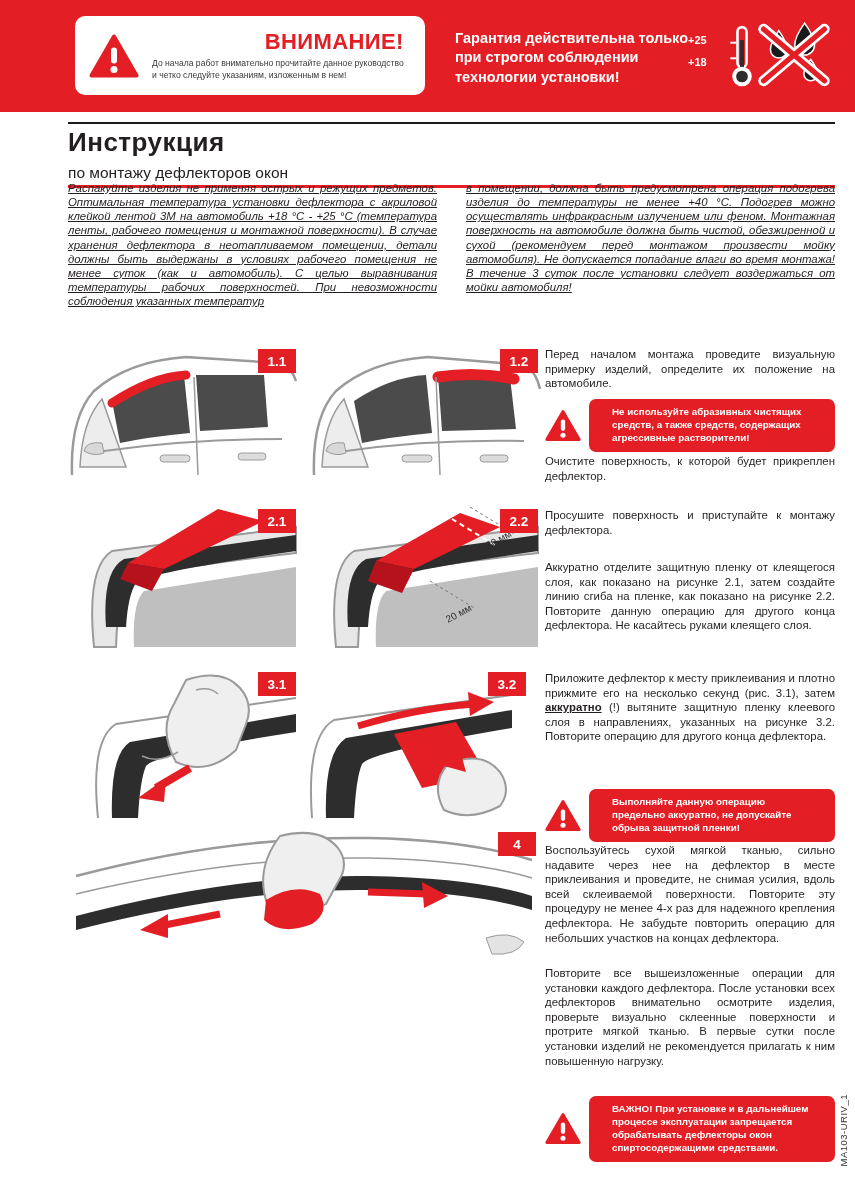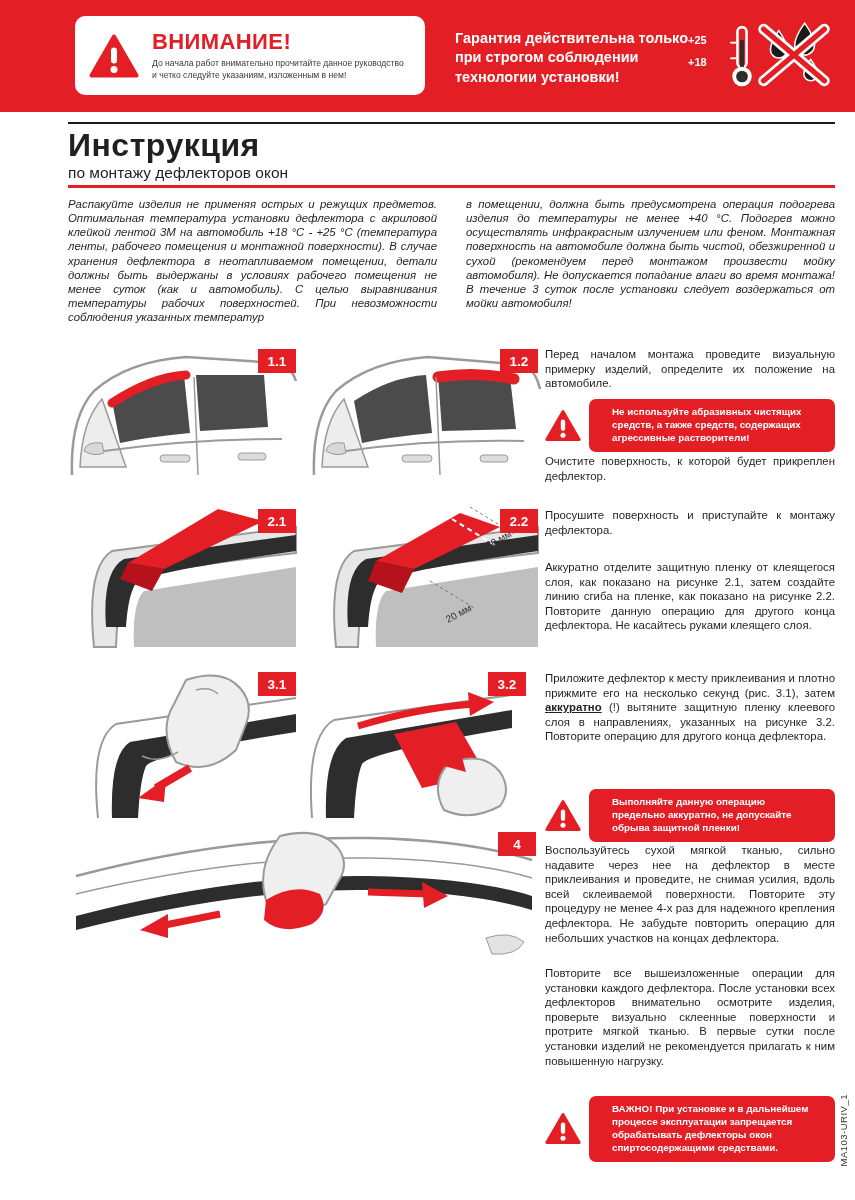--- a/index.html
+++ b/index.html
@@ -9,37 +9,37 @@
     background:#ffffff; color:#231F20; overflow:hidden;
     font-family:"Liberation Sans", sans-serif;
   }
   
   .banner { position:absolute; left:0; top:0; width:855px; height:112px; background:#E31E24; }
   .att-card {
     position:absolute; left:75px; top:16px; width:350px; height:79px;
     background:#fff; border-radius:10px; display:flex; align-items:center;
     gap:13px; padding:8px 14px;
   }
-  .att-title { color:#E31E24; font-weight:bold; font-size:22px; letter-spacing:.4px; }
+  .att-title { color:#E31E24; font-weight:bold; font-size:22px; letter-spacing:.4px;text-align:right; }
   .att-sub { font-size:8.6px; color:#3a3a3a; line-height:1.35; margin-top:3px; }
   .warranty { position:absolute; left:455px; top:29px; width:245px; color:#fff;
     font-weight:bold; font-size:14.5px; line-height:1.33; }
   .thermo-wrap { position:absolute; left:688px; top:24px; display:flex; gap:22px; }
   .thermo-labels { display:flex; flex-direction:column; color:#fff; font-size:11px;
     font-weight:bold; text-align:right; }
   .thermo-labels span:first-child { margin-top:10px; }
   .thermo-labels span:last-child { margin-top:10px; }
   .drops-wrap { position:absolute; left:756px; top:20px; }
   
   .rule-black { position:absolute; left:68px; top:122px; width:767px; border-top:2px solid #1a1a1a; }
-  .page-title { position:absolute; left:68px; top:127px; font-size:32px; font-weight:bold; letter-spacing:.5px; }
+  .page-title { position:absolute; left:68px; top:127px; font-size:26px; font-weight:bold; letter-spacing:.5px; }
   .page-subtitle { position:absolute; left:68px; top:164px; font-size:15.5px; }
   .rule-red { position:absolute; left:68px; top:185px; width:767px; border-top:3px solid #E31E24; }
   
-  .intro { position:absolute; left:68px; top:197px; width:767px; display:flex; gap:29px; }
+  .intro { position:absolute; left:68px; top:181px; width:767px; display:flex; gap:29px;text-decoration:underline; }
   .intro p { width:376px; font-style:italic; font-size:11.4px; line-height:1.24; text-align:justify; }
   
   .fig { position:absolute; }
   .fig svg { width:100%; height:100%; display:block; }
   #fig11 { left:68px;  top:345px; width:232px; height:150px; }
   #fig12 { left:310px; top:345px; width:232px; height:150px; }
   #fig21 { left:68px;  top:505px; width:232px; height:148px; }
   #fig22 { left:310px; top:505px; width:232px; height:148px; }
   #fig31 { left:68px;  top:668px; width:232px; height:152px; }
   #fig32 { left:298px; top:668px; width:232px; height:152px; }

